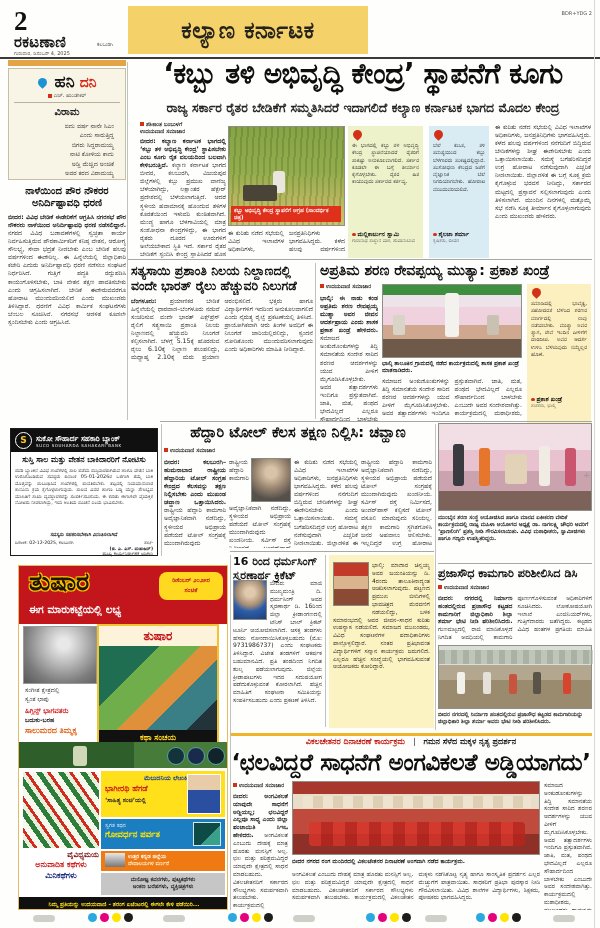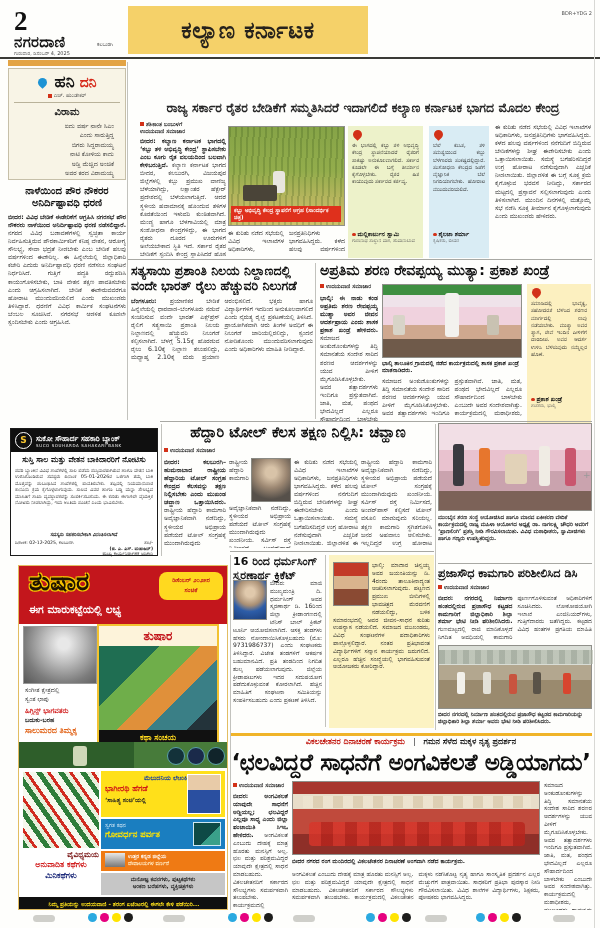--- a/index.html
+++ b/index.html
@@ -25,21 +25,21 @@
   .rdot{display:inline-block;width:3.5px;height:3.5px;border-radius:50%;background:#d23118;margin-right:2px;vertical-align:middle;}
   .pill{position:absolute;top:915px;width:22px;height:7px;border-radius:4px;background:#cfcfca;}
   .dot{position:absolute;top:913px;width:9px;height:9px;border-radius:50%;}
 </style>
 </head>
 <body>
 
 <div id="sheet">
 
   <div class="abs" style="left:14px;top:6px;font-family:'Liberation Serif',serif;font-size:27px;font-weight:bold;color:#111;">2</div>
-  <div class="abs" style="left:14px;top:33px;font-size:15px;font-weight:bold;color:#131313;letter-spacing:.3px;">ನಗರದಾಣಿ</div>
+  <div class="abs" style="left:14px;top:33px;font-size:15px;font-weight:bold;color:#131313;letter-spacing:.3px;">ರಕಟಣಾಣಿ</div>
   <div class="abs" style="left:97px;top:41px;font-size:5px;color:#333;">ಕಲಬುರಗಿ</div>
   <div class="abs" style="left:14px;top:50px;font-size:5px;color:#444;">ಗುರುವಾರ, ಡಿಸೆಂಬರ್ 4, 2025</div>
   <div class="abs" style="left:128px;top:6px;width:240px;height:48px;background:#f5d169;display:flex;align-items:center;justify-content:center;">
     <span style="font-size:23px;font-weight:bold;color:#26221c;letter-spacing:.5px;">ಕಲ್ಯಾಣ ಕರ್ನಾಟಕ</span>
   </div>
   <div class="abs" style="right:8px;top:10px;font-size:5px;color:#555;">BDR+YDG 2</div>
   <div class="abs" style="left:0;top:57px;width:600px;height:1.5px;background:#3a3a36;"></div>
   <div class="abs" style="left:8px;top:60px;width:118px;height:6px;background:#e3a445;"></div>
 
   <div class="abs" style="left:8px;top:68px;width:118px;height:112px;background:#f8f4e6;border:1px solid #c6bfa8;box-sizing:border-box;padding:3px 5px;">
@@ -61,20 +61,21 @@
       <div>ಅಡ್ಡಿ ಮೆಚ್ಚಿದ ಅಂಚಿಕೆ</div>
       <div>ಅವರ ಕರದ ವಿರಾಮಯ್ಯ</div>
     </div>
   </div>
 
   <div class="abs hl" style="left:8px;top:185px;width:118px;font-size:10px;line-height:1.2;text-align:center;">ನಾಳೆಯಿಂದ ಪೌರ ನೌಕರರ ಅನಿರ್ದಿಷ್ಟಾವಧಿ ಧರಣಿ</div>
   <div class="abs bt" style="left:8px;top:213px;width:118px;height:205px;">
     <span class="lead">ಬೀದರ: ವಿವಿಧ ಬೇಡಿಕೆ ಈಡೇರಿಕೆಗೆ ಆಗ್ರಹಿಸಿ ನಗರಸಭೆ ಪೌರ ನೌಕರರು ನಾಳೆಯಿಂದ ಅನಿರ್ದಿಷ್ಟಾವಧಿ ಧರಣಿ ನಡೆಸಲಿದ್ದಾರೆ.</span><span>ನಗರದ ವಿವಿಧ ಬಡಾವಣೆಗಳಲ್ಲಿ ಸ್ವಚ್ಛತಾ ಕಾರ್ಯ ನಿರ್ವಹಿಸುತ್ತಿರುವ ಪೌರಕಾರ್ಮಿಕರಿಗೆ ಕನಿಷ್ಠ ವೇತನ, ಆರೋಗ್ಯ ಸೌಲಭ್ಯ, ಸೇವಾ ಭದ್ರತೆ ನೀಡಬೇಕು ಎಂಬ ಬೇಡಿಕೆ ಹಲವು ವರ್ಷಗಳಿಂದ ಈಡೇರಿಲ್ಲ. ಈ ಹಿನ್ನೆಲೆಯಲ್ಲಿ ಜಿಲ್ಲಾಧಿಕಾರಿ ಕಚೇರಿ ಎದುರು ಅನಿರ್ದಿಷ್ಟಾವಧಿ ಧರಣಿ ನಡೆಸಲು ಸಂಘಟನೆ ನಿರ್ಧರಿಸಿದೆ. ಗುತ್ತಿಗೆ ಪದ್ಧತಿ ರದ್ದುಪಡಿಸಿ ಕಾಯಂಗೊಳಿಸಬೇಕು, ಬಾಕಿ ವೇತನ ತಕ್ಷಣ ಪಾವತಿಸಬೇಕು ಎಂದು ಆಗ್ರಹಿಸಲಾಗಿದೆ. ಬೇಡಿಕೆ ಈಡೇರುವವರೆಗೂ ಹೋರಾಟ ಮುಂದುವರಿಯಲಿದೆ ಎಂದು ಮುಖಂಡರು ತಿಳಿಸಿದ್ದಾರೆ. ಧರಣಿಗೆ ವಿವಿಧ ಕಾರ್ಮಿಕ ಸಂಘಟನೆಗಳು ಬೆಂಬಲ ಸೂಚಿಸಿವೆ. ನಗರಸಭೆ ಆಡಳಿತ ಕೂಡಲೇ ಸ್ಪಂದಿಸಬೇಕು ಎಂದು ಆಗ್ರಹಿಸಿವೆ.</span>
   </div>
 
+  <div class="abs hl" style="left:134px;top:59px;width:458px;font-size:28px;line-height:1.05;text-align:center;letter-spacing:-.5px;">‘ಕಬ್ಬು ತಳಿ ಅಭಿವೃದ್ಧಿ ಕೇಂದ್ರ’ ಸ್ಥಾಪನೆಗೆ ಕೂಗು</div>
   <div class="abs" style="left:134px;top:100px;width:458px;font-size:12.5px;font-weight:bold;color:#242424;text-align:center;">ರಾಜ್ಯ ಸರ್ಕಾರ ರೈತರ ಬೇಡಿಕೆಗೆ ಸಮ್ಮತಿಸಿದರೆ ಇದಾಗಲಿದೆ ಕಲ್ಯಾಣ ಕರ್ನಾಟಕ ಭಾಗದ ಮೊದಲ ಕೇಂದ್ರ</div>
   <div class="abs byl" style="left:140px;top:121px;width:90px;">
     <span class="redsq"></span><span>ಶಶಿಕಾಂತ ಬಂಬುಳಗೆ</span><br>
     <span>ಉದಯವಾಣಿ ಸಮಾಚಾರ</span>
   </div>
   <div class="abs bt" style="left:140px;top:137px;width:86px;height:121px;">
     <span class="lead">ಬೀದರ: ಕಲ್ಯಾಣ ಕರ್ನಾಟಕ ಭಾಗದಲ್ಲಿ ‘ಕಬ್ಬು ತಳಿ ಅಭಿವೃದ್ಧಿ ಕೇಂದ್ರ’ ಸ್ಥಾಪಿಸಬೇಕು ಎಂಬ ಕೂಗು ರೈತ ವಲಯದಿಂದ ಬಲವಾಗಿ ಕೇಳಿಬರುತ್ತಿದೆ.</span><span>ಕಲ್ಯಾಣ ಕರ್ನಾಟಕ ಭಾಗದ ಬೀದರ, ಕಲಬುರಗಿ, ವಿಜಯಪುರ ಜಿಲ್ಲೆಗಳಲ್ಲಿ ಕಬ್ಬು ಪ್ರಮುಖ ವಾಣಿಜ್ಯ ಬೆಳೆಯಾಗಿದ್ದು, ಲಕ್ಷಾಂತರ ಹೆಕ್ಟೇರ್ ಪ್ರದೇಶದಲ್ಲಿ ಬೆಳೆಯಲಾಗುತ್ತಿದೆ. ಆದರೆ ಸ್ಥಳೀಯ ಹವಾಮಾನಕ್ಕೆ ಹೊಂದುವ ತಳಿಗಳ ಕೊರತೆಯಿಂದ ಇಳುವರಿ ಕುಂಠಿತವಾಗಿದೆ. ಮಂಡ್ಯ ಹಾಗೂ ಬೆಳಗಾವಿಯಲ್ಲಿ ಮಾತ್ರ ಸಂಶೋಧನಾ ಕೇಂದ್ರಗಳಿದ್ದು, ಈ ಭಾಗದ ರೈತರು ದೂರದ ಊರುಗಳಿಗೆ ಅಲೆಯಬೇಕಾದ ಸ್ಥಿತಿ ಇದೆ. ಸರ್ಕಾರ ರೈತರ ಬೇಡಿಕೆಗೆ ಸ್ಪಂದಿಸಿ ಕೇಂದ್ರ ಸ್ಥಾಪಿಸಿದರೆ ಹೊಸ ತಳಿಗಳ ಸಂಶೋಧನೆ, ಮಣ್ಣು ಪರೀಕ್ಷೆ, ತರಬೇತಿ ಸೌಲಭ್ಯ ಒಂದೇ ಸೂರಿನಡಿ ದೊರೆಯಲಿದೆ ಎಂದು ರೈತ ಮುಖಂಡರು ಹೇಳಿದ್ದಾರೆ.</span>
   </div>
 
   <div class="abs photo" style="left:228px;top:126px;width:117px;height:100px;background:

